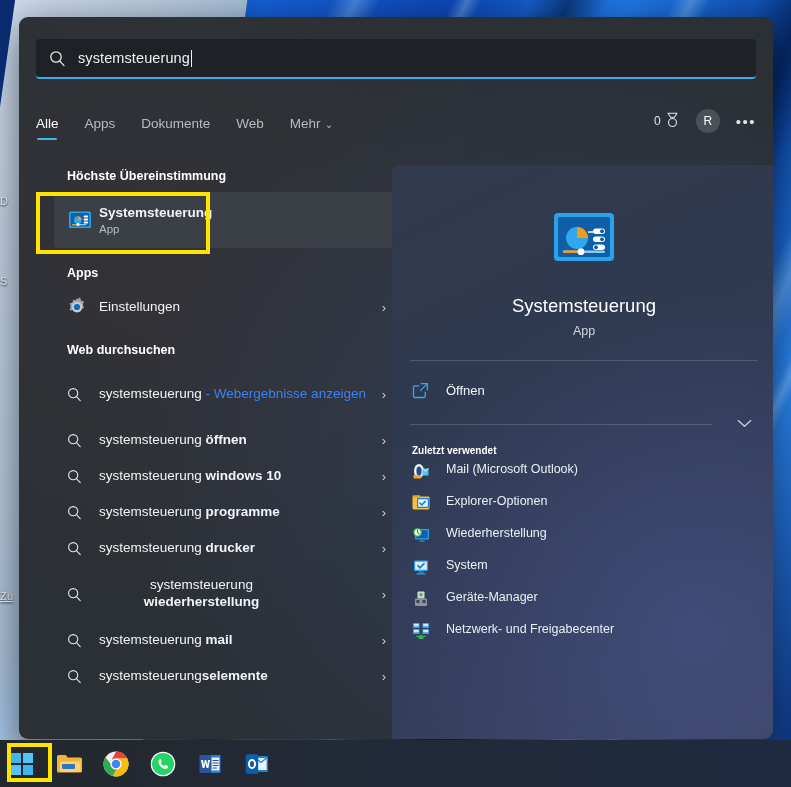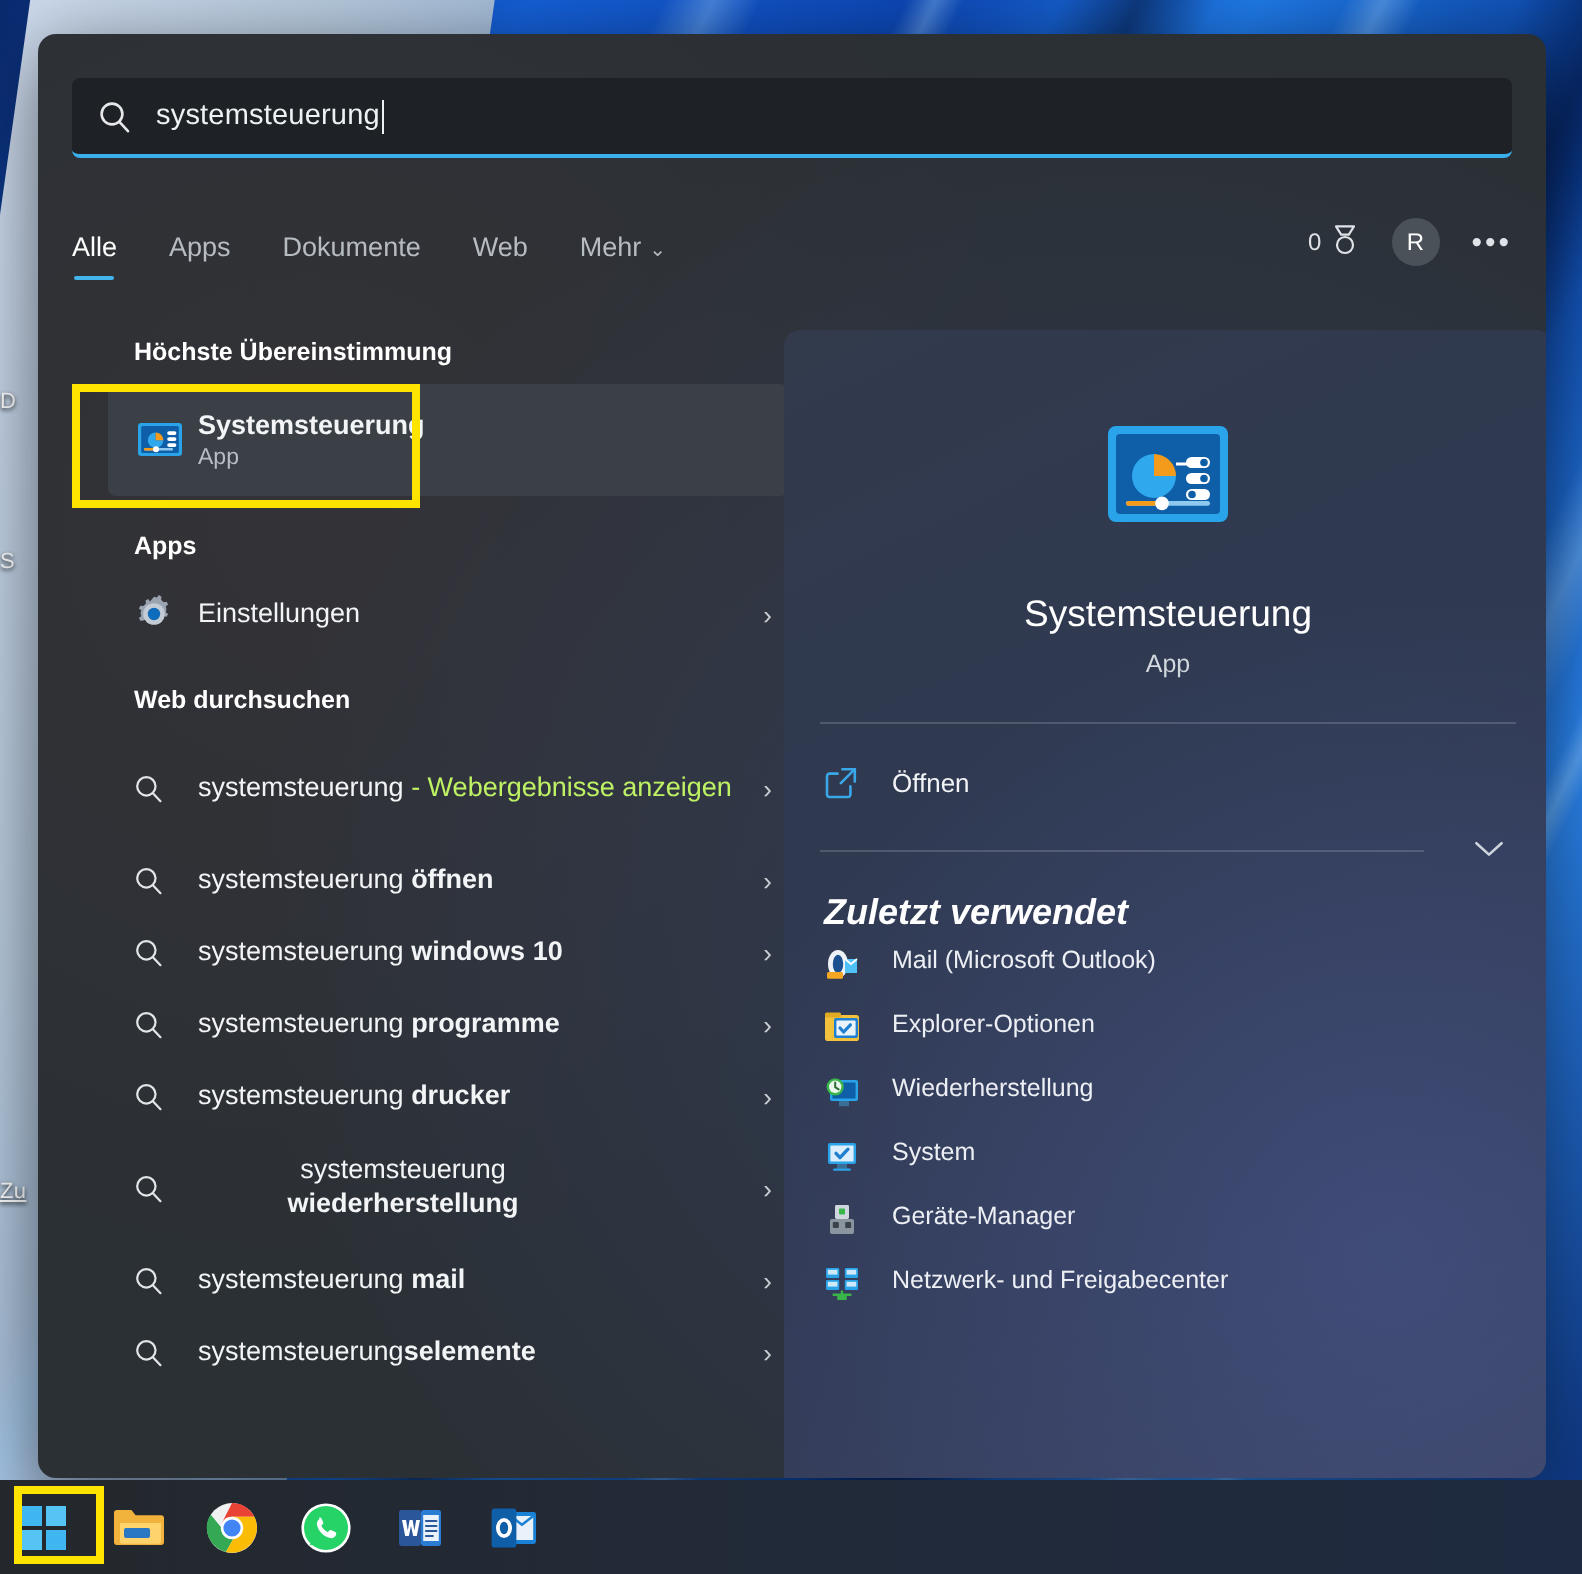--- a/index.html
+++ b/index.html
@@ -184,21 +184,21 @@
     min-width: 32px;
     display: flex; align-items: center; justify-content: flex-start;
   }
   .res-text { flex: 1; min-width: 0; }
   .res-title { color: #f2f4f6; font-size: 13.5px; line-height: 1.25; }
   .res-title.bold { font-weight: bold; }
   .res-sub { color: #b8bdc3; font-size: 11.5px; margin-top: 1px; }
   .res-chev { color: #c8cdd2; font-size: 13px; padding-left: 6px; }
   .q-plain { font-weight: normal; }
   .q-bold { font-weight: bold; }
-  .q-dim { color: #bef264; font-weight: normal; }
+  .q-dim { color: #3b82f6; font-weight: normal; }
   .spacer-md { height: 18px; }
 
   
   #preview-card {
     position: absolute;
     left: 373px; top: 148px;
     width: 384px; height: 588px;
     border-radius: 8px;
     background: linear-gradient(155deg, #323a4c 0%, #2f3950 35%, #333c58 70%, #3a4260 100%);
     z-index: 3;
@@ -235,23 +235,22 @@
   .pv-action .a-label { color: #f1f3f6; font-size: 13px; }
   #pv-expander {
     position: relative; z-index: 2;
     display: flex; align-items: center;
     margin-top: 6px;
   }
   #pv-expander .exp-line { flex: 1; height: 1px; background: rgba(255,255,255,0.16); margin-left: 18px; }
   #pv-expander .exp-chev { width: 64px; text-align: center; color: #cfd5de; font-size: 12px; }
   #pv-recent-head {
     position: relative; z-index: 2;
-    color: #ffffff; font-size: 18px; font-weight: bold;
+    color: #ffffff; font-size: 10px; font-weight: bold;
     margin: 14px 0 6px 20px;
-    font-style: italic;
   }
   .pv-recent-row {
     position: relative; z-index: 2;
     display: flex; align-items: flex-start;
     height: 32px;
     padding-left: 20px;
     cursor: default;
   }
   .pv-recent-row .ri { width: 34px; display: flex; align-items: center; }
   .pv-recent-row .rl { color: #eceff3; font-size: 12.5px; }

